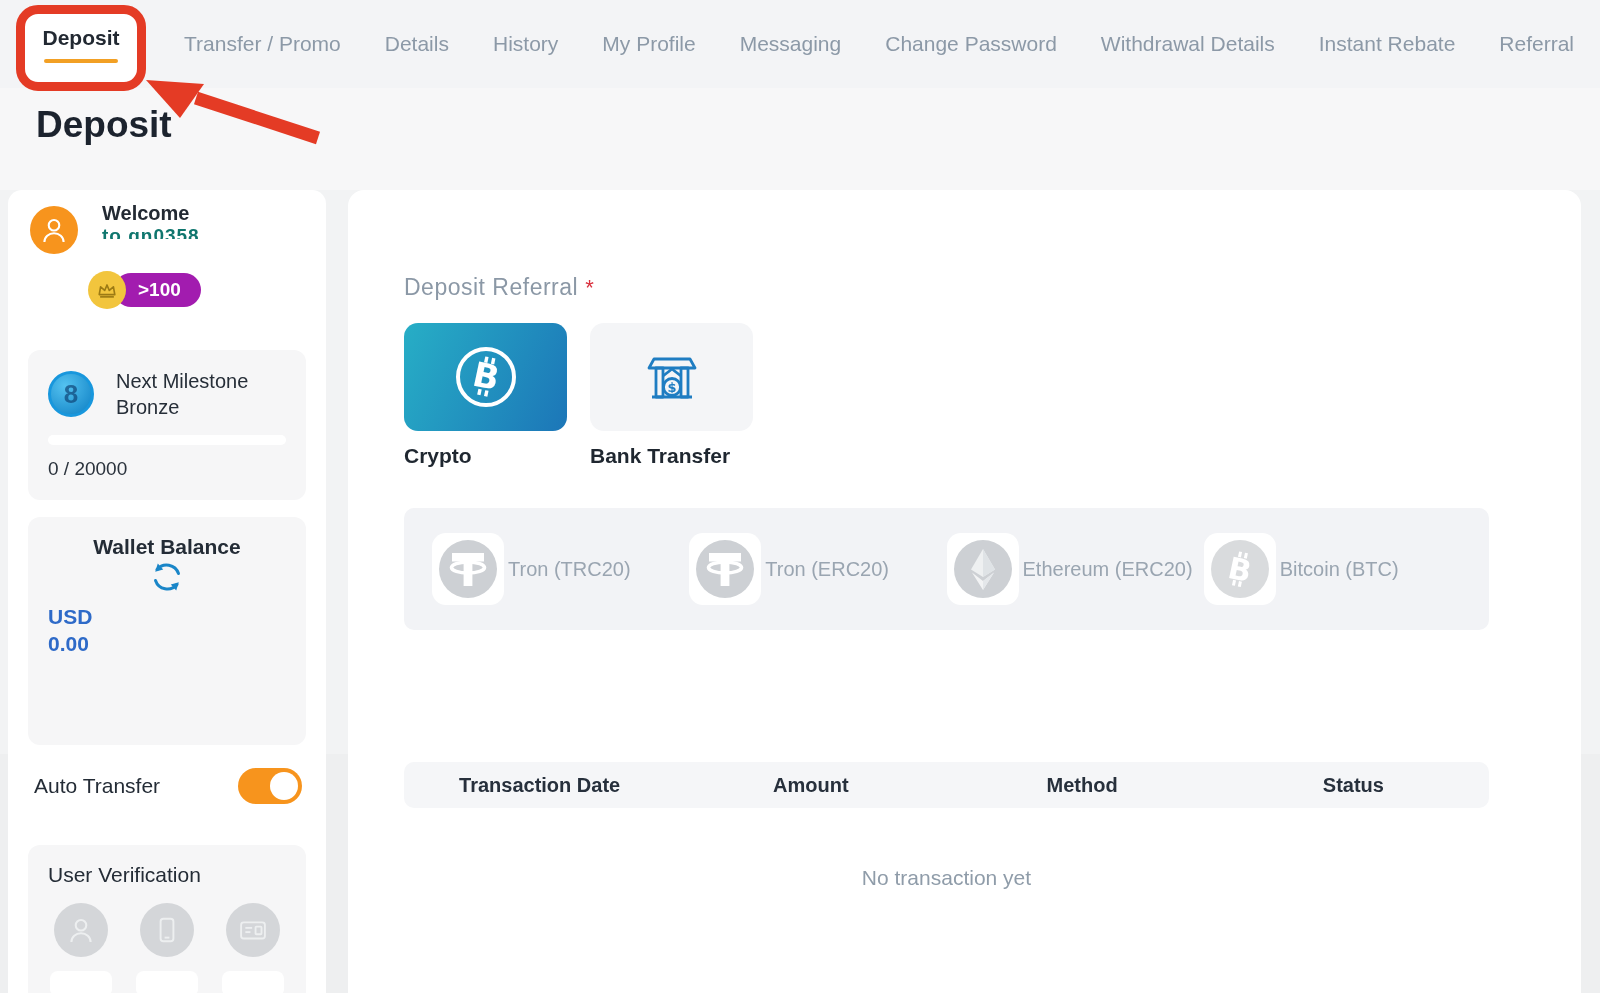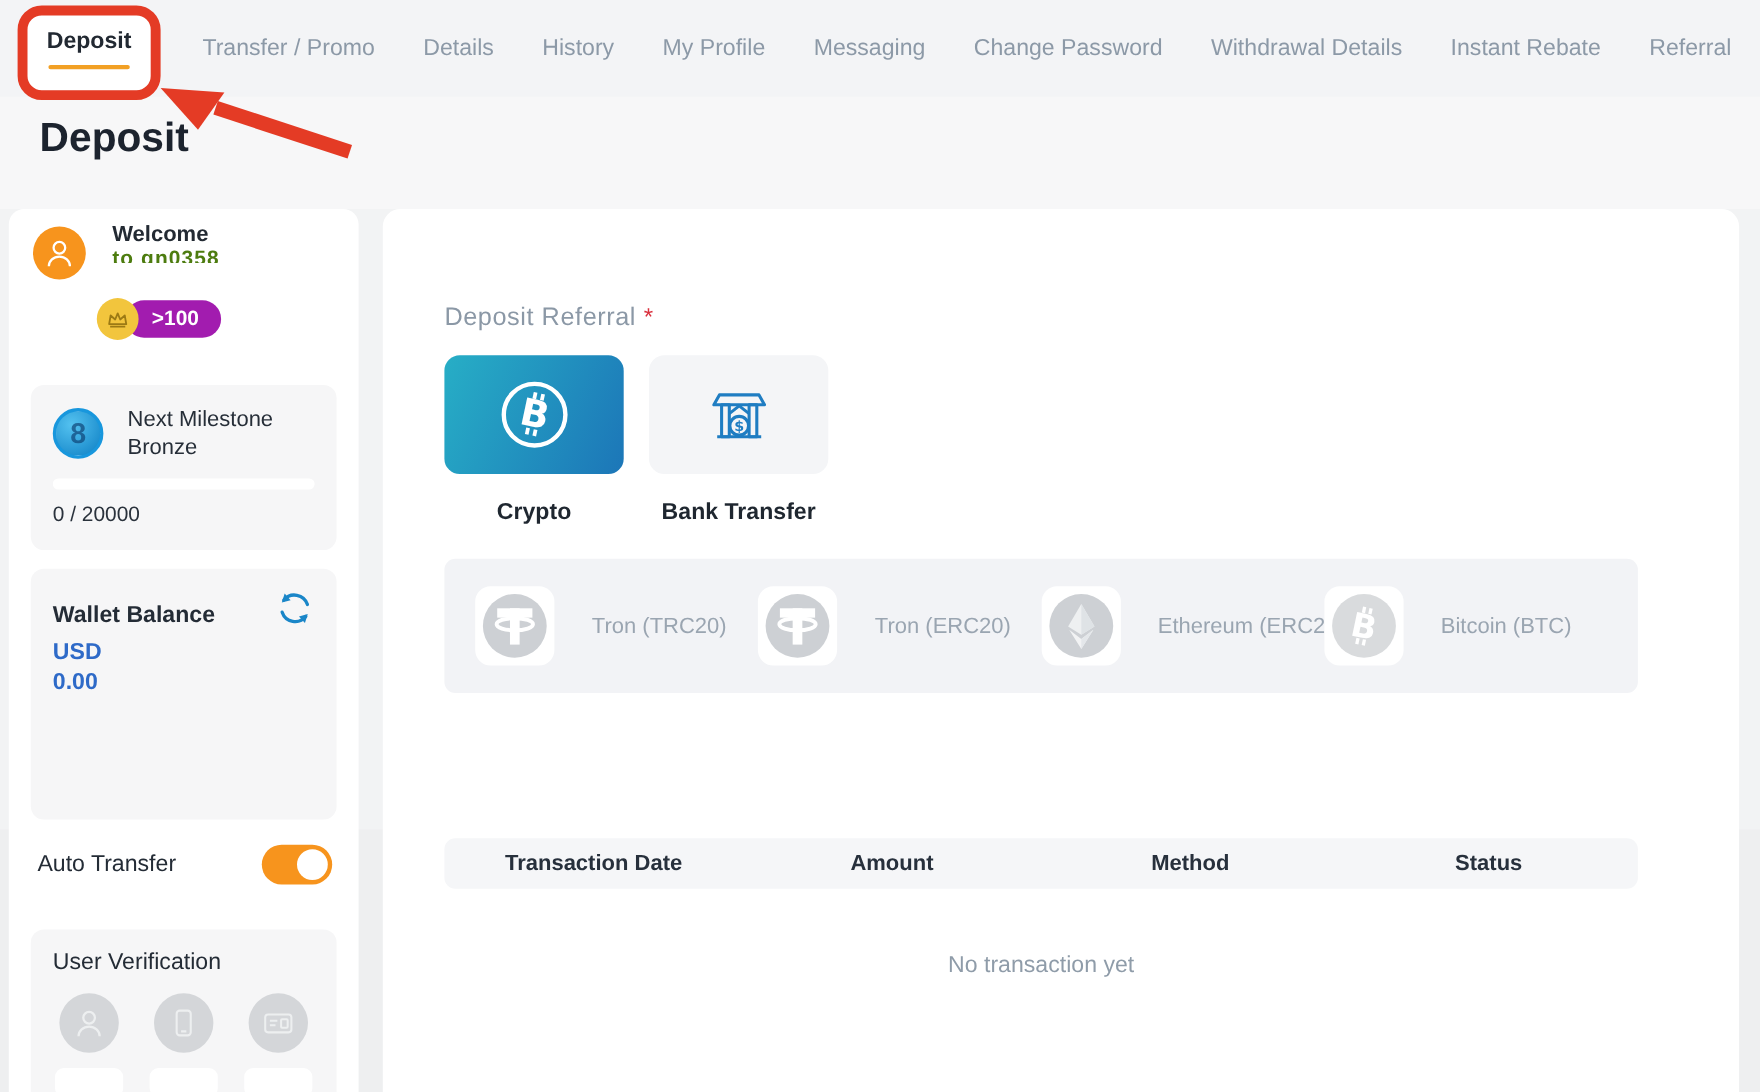--- a/index.html
+++ b/index.html
@@ -33,41 +33,41 @@
         background:#ffffff; border-radius:16px 16px 0 0; }
 
   
   .welcome { position:absolute; top:12px; left:22px; right:18px; }
   .welcome-row { display:flex; align-items:flex-start; }
   .avatar { width:48px; height:48px; border-radius:50%; background:#f7941d;
         display:flex; align-items:center; justify-content:center; flex:none; margin-top:4px; }
   .welcome-texts { margin-left:24px; }
   .welcome-greet { font-size:20px; font-weight:600; color:#232a33; }
   .welcome-user { height:14px; overflow:hidden; font-size:19px; font-weight:700;
-        color:#4d7c0f; letter-spacing:1px; line-height:21px; }
+        color:#0f766e; letter-spacing:1px; line-height:21px; }
   .vip-row { display:flex; align-items:center; margin-left:58px; margin-top:17px; }
   .crown-circle { width:38px; height:38px; border-radius:50%; background:#f2c53d; z-index:2;
         display:flex; align-items:center; justify-content:center; }
   .vip-pill { margin-left:-12px; background:#a21caf; color:#fff; font-size:19px; font-weight:700;
         padding:6px 20px 6px 24px; border-radius:20px; }
 
   .side-card { position:absolute; left:20px; right:20px; background:#f6f6f7; border-radius:12px; padding:18px 20px; }
   .milestone { top:160px; height:150px; }
   .mile-row { display:flex; align-items:center; }
   .coin { width:46px; height:46px; border-radius:50%; flex:none;
         background:radial-gradient(circle at 35% 30%, #54c2f0, #0d7fc4);
         border:3px solid #1897dd; display:flex; align-items:center; justify-content:center;
         color:rgba(10,60,110,.65); font-weight:800; font-size:26px; }
   .mile-title { margin-left:22px; font-size:20px; color:#262e38; font-weight:500; line-height:26px; }
   .progress-track { margin-top:15px; height:10px; background:#ffffff; border-radius:6px; overflow:hidden; }
   .progress-fill { height:100%; background:#f2a024; width:0%; }
   .mile-count { margin-top:13px; font-size:19px; color:#2a323c; }
 
   .wallet { top:327px; height:228px; }
-  .wallet-head { display:flex; align-items:flex-end; justify-content:space-between; }
+  .wallet-head { display:flex; align-items:center; justify-content:space-between;flex-direction:column; }
   .wallet-title { font-size:21px; font-weight:600; color:#242c36; }
   .wallet-cur, .wallet-amt { font-size:21px; font-weight:700; color:#2e6ac8; line-height:27px; }
   .wallet-cur { margin-top:8px; }
   .restore-btn { position:absolute; left:20px; right:20px; bottom:20px; height:62px; border:none;
         border-radius:10px; background:#1673e8; color:#fff; display:flex; align-items:center;
         justify-content:center; gap:18px; font-size:23px; font-weight:600; cursor:pointer;
         font-family:"Liberation Sans", sans-serif; }
 
   .autorow { position:absolute; top:578px; left:26px; right:24px;
         display:flex; align-items:center; justify-content:space-between; }
@@ -84,27 +84,27 @@
   .verify-pill { width:62px; height:26px; background:#ffffff; border-radius:8px; }
 
   
   .section-label { position:absolute; left:56px; top:84px; font-size:23px; color:#8b98a6; letter-spacing:.5px; }
   .required { color:#d9303d; margin-left:7px; font-size:22px; }
   .options-row { position:absolute; left:56px; top:133px; display:flex; gap:23px; }
   .tile { width:163px; height:108px; border-radius:14px; display:flex; align-items:center;
         justify-content:center; cursor:pointer; }
   .tile.crypto { background:linear-gradient(115deg,#27aec6 0%,#1c76b8 100%); }
   .tile.bank { background:#f4f5f7; }
-  .opt-label { position:absolute; top:264px; width:163px; text-align:center; font-size:21px;
+  .opt-label { position:absolute; top:254px; width:163px; font-size:21px;
         font-weight:600; color:#1f2730; }
   .opt-label.l1 { left:56px; } .opt-label.l2 { left:242px; }
 
   .networks { position:absolute; left:56px; top:318px; width:1085px; height:122px; background:#f2f3f6;
         border-radius:10px; display:flex; align-items:center; padding:0 28px; }
-  .net { display:flex; align-items:center; gap:34px; width:25%; cursor:pointer; }
+  .net { display:flex; align-items:center; gap:4px; width:25%; cursor:pointer; }
   .net-tile { width:72px; height:72px; background:#fff; border-radius:14px; flex:none;
         display:flex; align-items:center; justify-content:center; }
   .net-circle { width:58px; height:58px; border-radius:50%; background:#cdd0d4;
         display:flex; align-items:center; justify-content:center; }
   .net-circle.light { background:#d9dbdd; }
   .net-label { font-size:20px; color:#9aa5b1; white-space:nowrap; }
 
   .table-head { position:absolute; left:56px; top:572px; width:1085px; height:46px; background:#f5f6f8;
         border-radius:10px; display:flex; align-items:center; }
   .th { flex:1; text-align:center; font-size:20px; font-weight:700; color:#27303c; }

